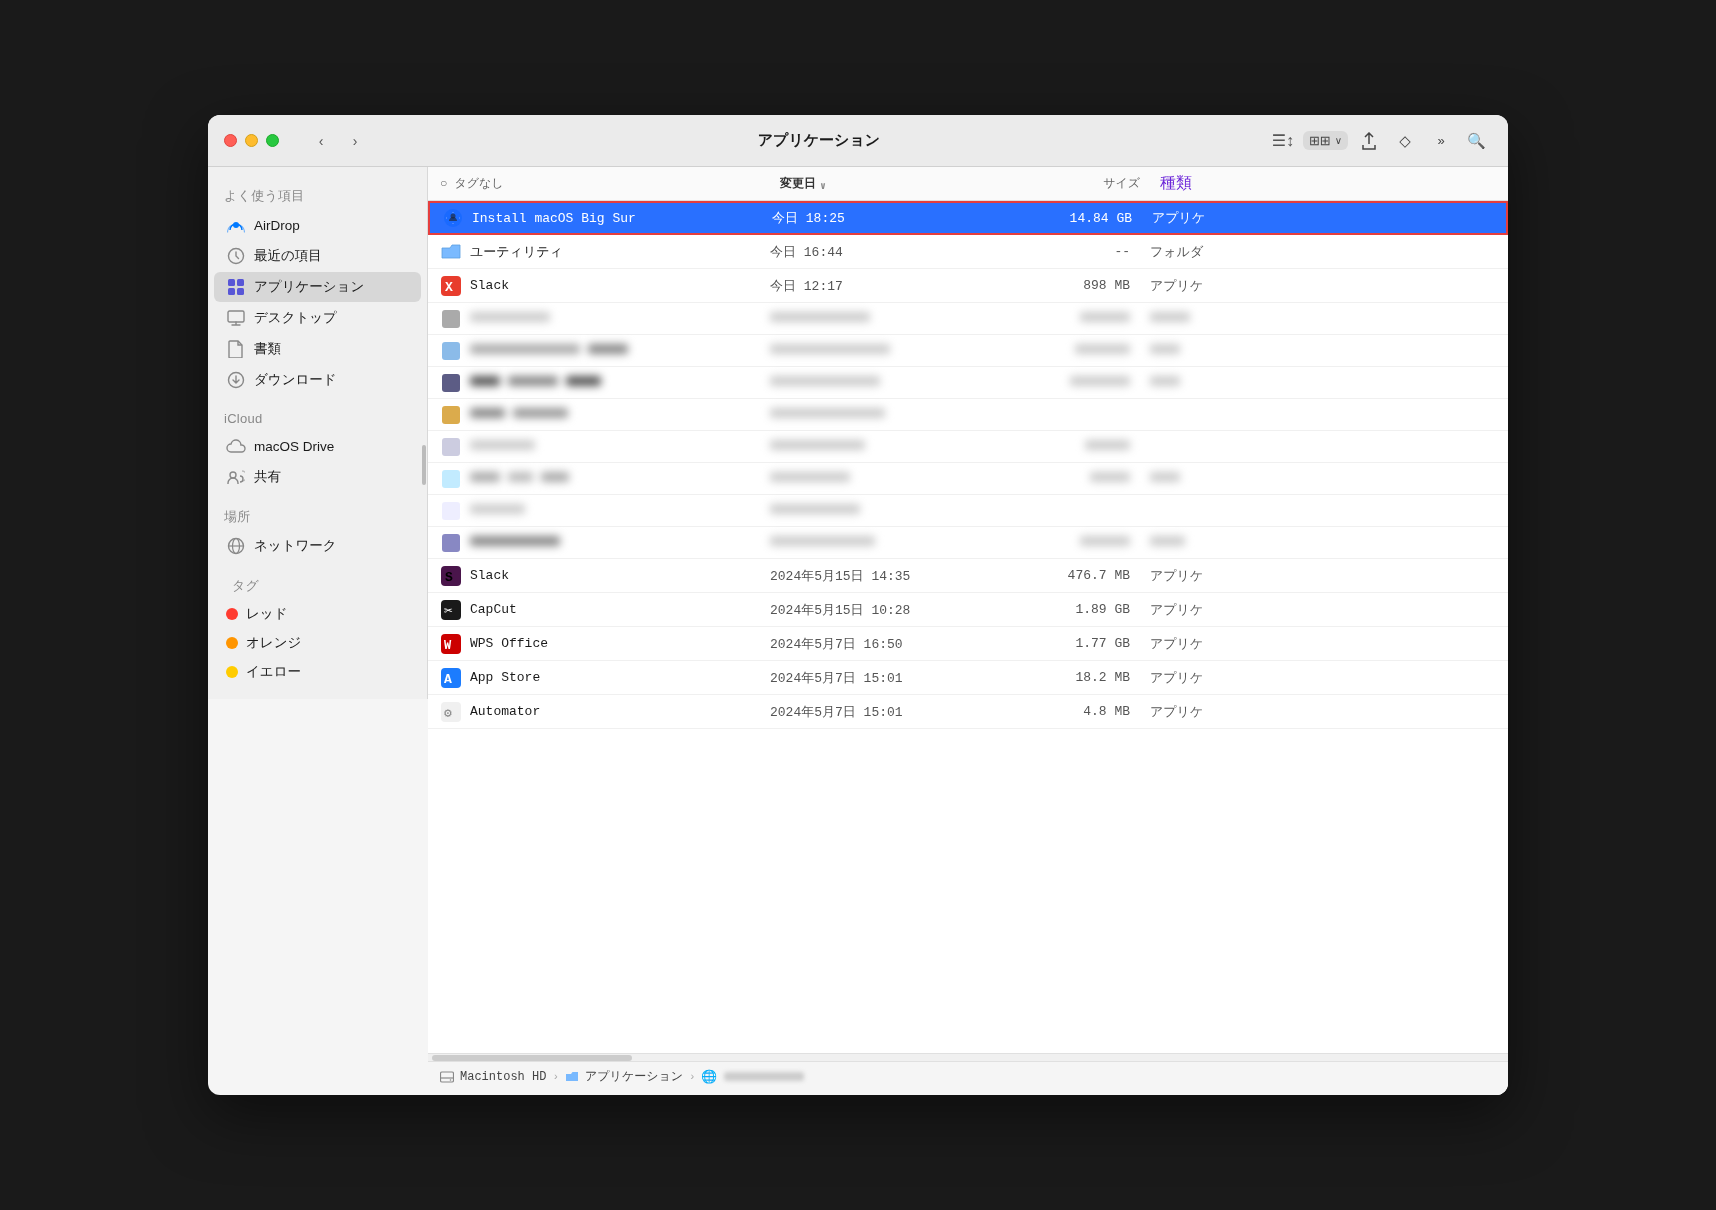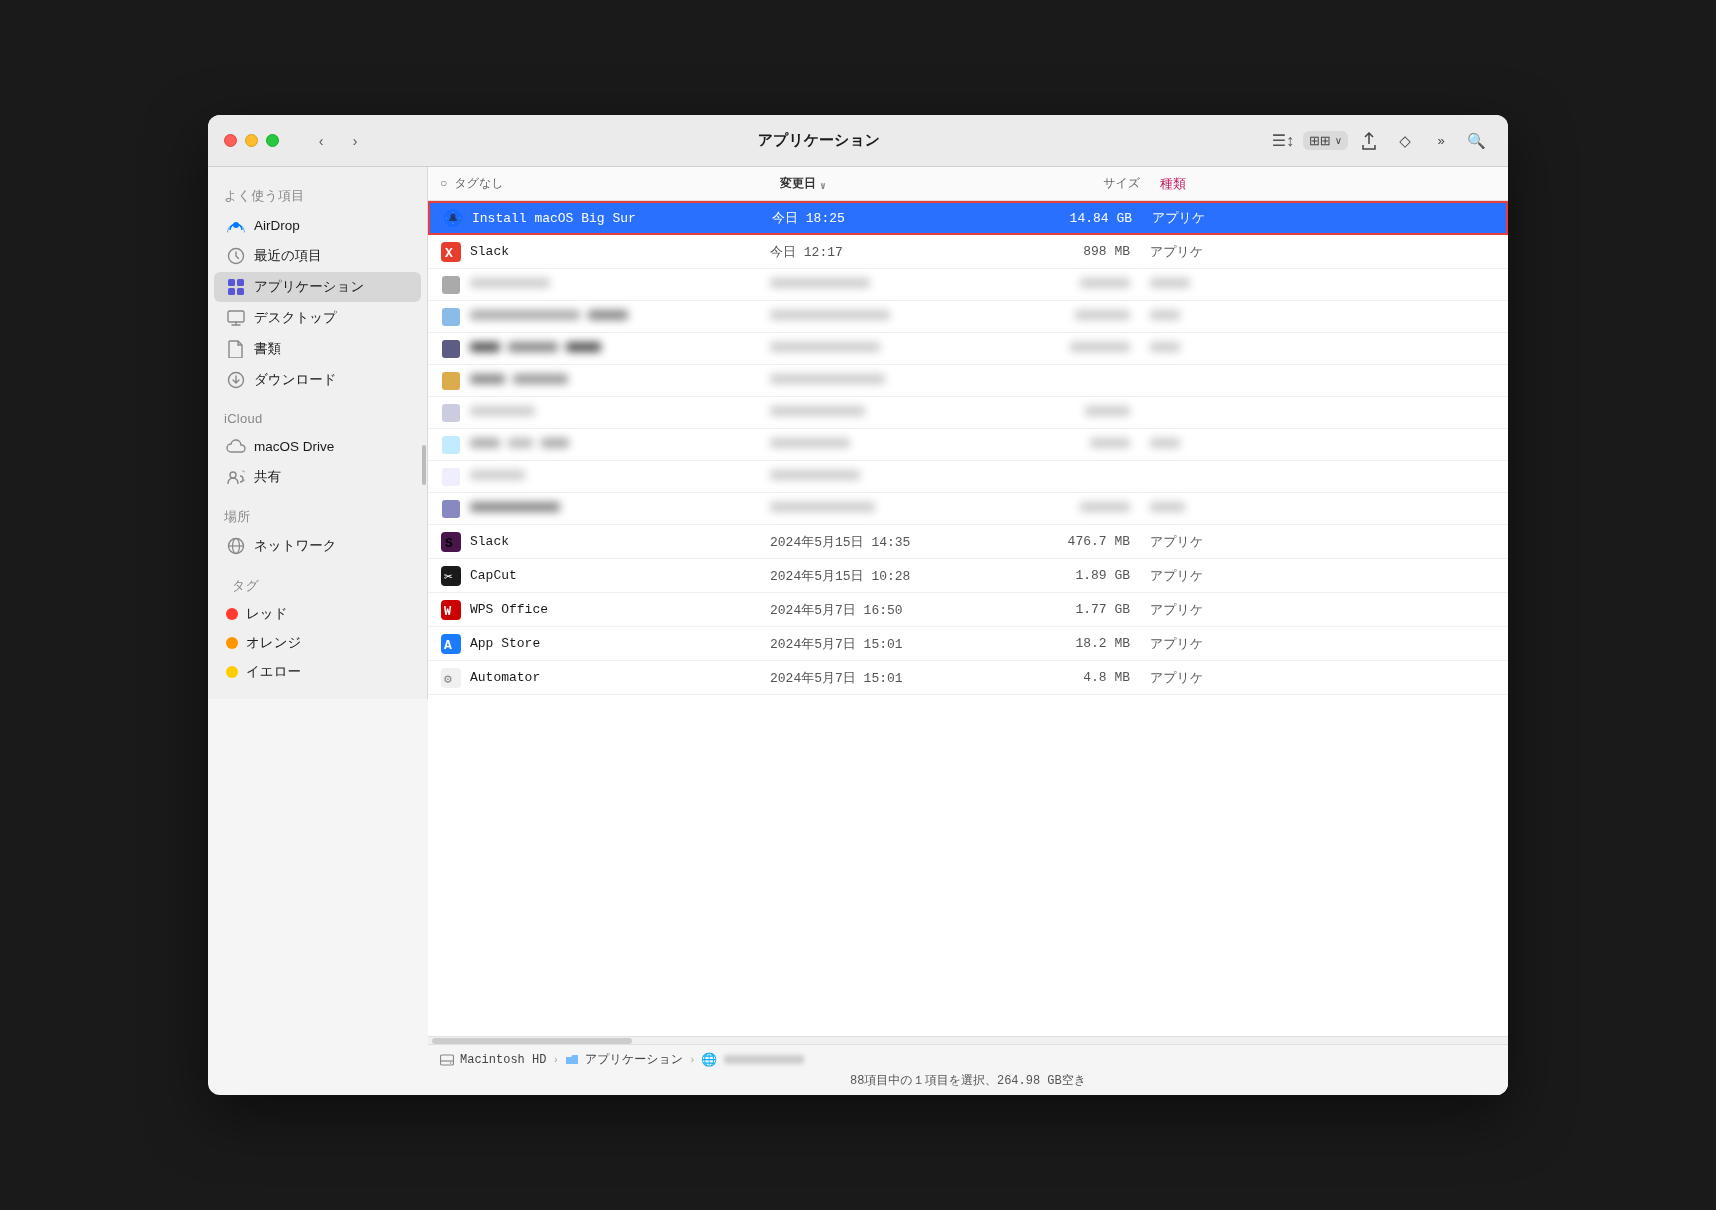--- a/index.html
+++ b/index.html
@@ -188,22 +188,22 @@
       cursor: pointer;
     }
     .col-size {
       width: 140px;
       font-size: 12px;
       color: #666;
       text-align: right;
     }
     .col-kind {
       flex: 1;
-      font-size: 13px;
-      color: #be185d;
+      font-size: 16px;
+      color: #6d28d9;
       padding-left: 20px;
     }
     
     .file-list {
       flex: 1;
       overflow-y: auto;
       overflow-x: hidden;
     }
     .file-row {
       display: flex;
@@ -513,20 +513,32 @@
                 <circle cx="10" cy="8" r="2.5" fill="#222" opacity="0.6"></circle>
                 <path d="M10 4v1M10 15v1M4 10H3M17 10h-1" stroke="rgba(255,255,255,0.4)" stroke-width="1"></path>
               </svg>
           </div>
           <div class="file-name">Install macOS Big Sur</div>
           <div class="file-date">今日 18:25</div>
           <div class="file-size">14.84 GB</div>
           <div class="file-kind">アプリケ</div>
         </div>
 
+        <div class="file-row">
+          <div class="file-icon">
+            <svg width="20" height="18" viewBox="0 0 20 18">
+                <path d="M1 5h8l2-3h8v13H1z" fill="#6cb3ff" opacity="0.9"></path>
+                <path d="M1 5h8l2-3h8v13H1z" stroke="#5a9ee0" fill="none" stroke-width="0.8"></path>
+              </svg>
+          </div>
+          <div class="file-name">ユーティリティ</div>
+          <div class="file-date">今日 16:44</div>
+          <div class="file-size">--</div>
+          <div class="file-kind">フォルダ</div>
+        </div>
 
         <div class="file-row">
           <div class="file-icon">
             <svg width="20" height="20" viewBox="0 0 20 20">
                 <rect width="20" height="20" rx="4" fill="#e83c2d"></rect>
                 <text x="4" y="15" font-size="13" fill="white" font-weight="bold">X</text>
               </svg>
           </div>
           <div class="file-name">Slack</div>
           <div class="file-date">今日 12:17</div>
@@ -687,17 +699,16 @@
           <span style="font-size:12px; color:#444;">Macintosh HD</span>
           <span class="breadcrumb-sep">›</span>
           <svg width="14" height="12" viewBox="0 0 14 12" style="color:#6cb3ff;">
               <path d="M1 3h5l1.5-2H13v9H1z" fill="#6cb3ff" opacity="0.9"></path>
             </svg>
           <span style="font-size:12px; color:#444;">アプリケーション</span>
           <span class="breadcrumb-sep">›</span>
           <span style="font-size:13px;">🌐</span>
           <span style="display:inline-block; width:80px; height:9px; background:#ccc; border-radius:3px; filter:blur(2px);"></span>
         </div>
-        <div class="status-text">88項目中の１項目を選択、264.98 GB空き</div>
       </div>
     </div>
   </div>
 </div>
 
 </body></html>

